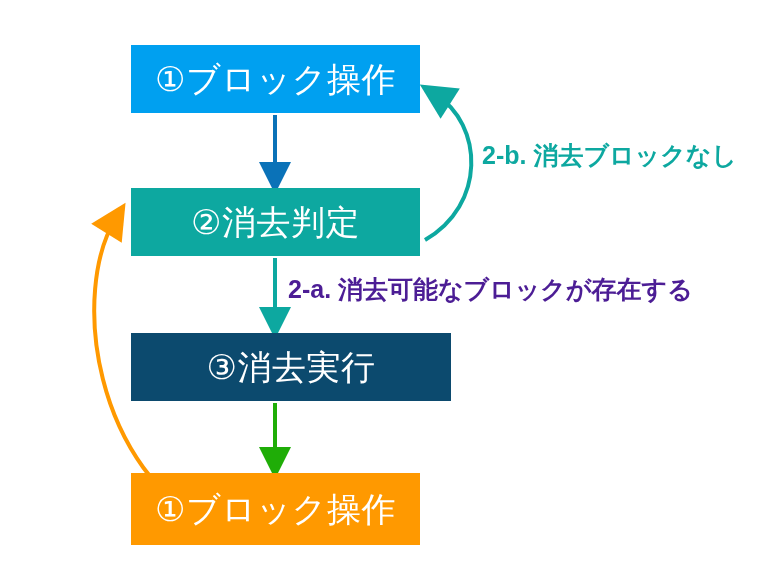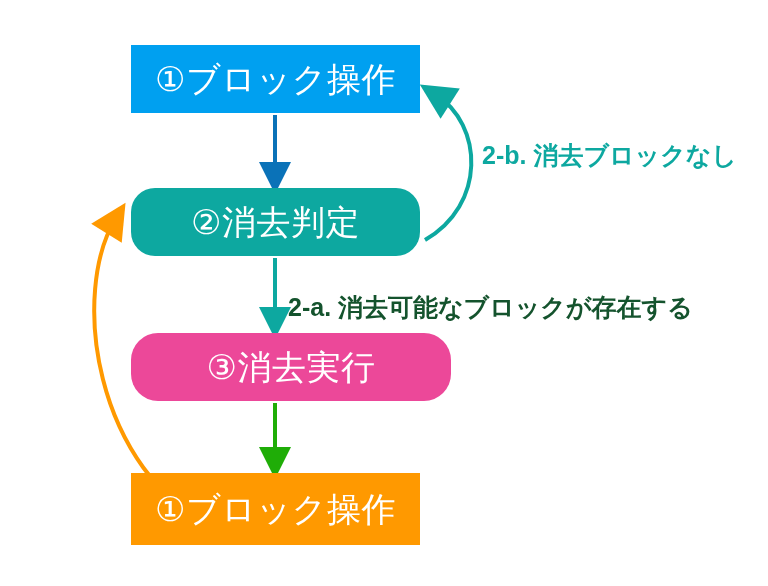--- a/index.html
+++ b/index.html
@@ -33,33 +33,33 @@
     justify-content: center;
     color: #ffffff;
     font-size: 34px;
     font-weight: 400;
     letter-spacing: 0.5px;
     line-height: 1;
     white-space: nowrap;
     user-select: none;
   }
   #node-1 { left: 115px; top: 45px;  width: 289px; height: 68px; background: #00A0F0; }
-  #node-2 { left: 115px; top: 188px; width: 289px; height: 68px; background: #0DA8A0; border-radius: 24px; }
-  #node-3 { left: 115px; top: 333px; width: 320px; height: 68px; background: #ec4899; border-radius: 27px; }
+  #node-2 { left: 115px; top: 188px; width: 289px; height: 68px; background: #0DA8A0; }
+  #node-3 { left: 115px; top: 333px; width: 320px; height: 68px; background: #0c4a6e; }
   #node-4 { left: 115px; top: 473px; width: 289px; height: 72px; background: #FF9900; }
 
   .edge-label {
     position: absolute;
     font-size: 25px;
     font-weight: bold;
     white-space: nowrap;
     user-select: none;
   }
   #label-2b { left: 466px; top: 139px; color: #0DA8A0; }
-  #label-2a { left: 272px; top: 291px; color: #14532d; }
+  #label-2a { left: 272px; top: 273px; color: #4c1d95; }
 </style>
 </head>
 <body>
 
 <div id="diagram">
 
   <svg class="flow-svg" viewBox="0 0 768 586">
     <defs>
       <marker id="ah-blue" markerWidth="9" markerHeight="9" refX="4.5" refY="4.5" orient="auto">
         <path d="M0.5,0.5 L8.5,4.5 L0.5,8.5 Z" fill="#0A72B8"></path>

